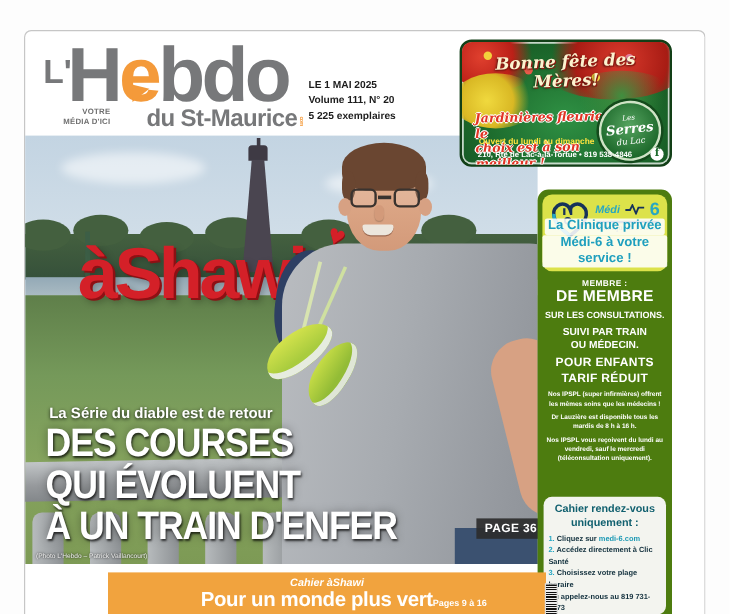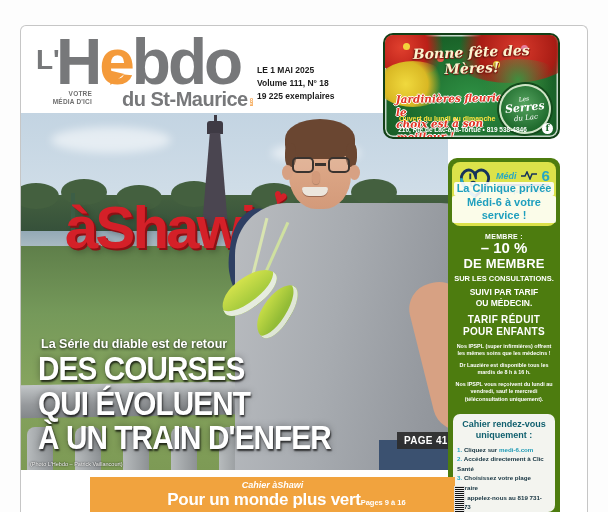--- a/index.html
+++ b/index.html
@@ -219,22 +219,22 @@
     <div class="brand-l">L'</div>
     <div class="brand-word"><span>H</span><span class="brand-e">e</span><span>bdo</span></div>
     <div class="brand-sub"><span>du St-Maurice</span><span class="brand-com">com</span></div>
     <div class="brand-tag">
       <div>VOTRE</div>
       <div>MÉDIA D'ICI</div>
     </div>
   </div>
   <div class="issue-info">
     <div>LE 1 MAI 2025</div>
-    <div>Volume 111, N° 18</div>
-    <div>19 225 exemplaires</div>
+    <div>Volume 111, N° 20</div>
+    <div>5 225 exemplaires</div>
   </div>
 
   <div class="serres">
     <div class="fl fl-red-left"></div>
     <div class="fl fl-yel-left"></div>
     <div class="fl fl-red-right"></div>
     <div class="fl fl-grn-right"></div>
     <div class="fd" style="left:18px;top:8px;background:#f3d23c;"></div>
     <div class="fd" style="left:52px;top:20px;background:#e85a4a;"></div>
     <div class="fd" style="right:30px;top:10px;background:#e87fa0;"></div>
@@ -251,21 +251,21 @@
     </div>
     <div class="serres-hours">Ouvert du lundi au dimanche</div>
     <div class="serres-addr">210, Rte de Lac-à-la-Tortue • 819 538-4846</div>
     <div class="fb">f</div>
   </div>
 
   <div class="kicker">La Série du diable est de retour</div>
   <div class="hl hl1">DES COURSES</div>
   <div class="hl hl2">QUI ÉVOLUENT</div>
   <div class="hl hl3">À UN TRAIN D'ENFER</div>
-  <div class="page-badge">PAGE 41</div>
+  <div class="page-badge">PAGE 36</div>
   <div class="credit">(Photo L'Hebdo – Patrick Vaillancourt)</div>
 
   <div class="medi">
     <div class="medi-lime">
       <div class="heart-wrap">
         <svg viewBox="0 0 40 36" width="38" height="36">
           <path d="M20 32 C6 22 2 12 9 6 C14 2 19 6 20 9 C21 6 26 2 31 6 C38 12 34 22 20 32 Z" fill="none" stroke="#16325a" stroke-width="3"></path>
           <path d="M20 32 C10 25 5 18 6 13" fill="none" stroke="#27a7c3" stroke-width="3"></path>
           <path d="M15 8 L15 14 M21 8 L21 14" stroke="#16325a" stroke-width="2"></path>
           <circle cx="18" cy="19" r="2.5" fill="none" stroke="#16325a" stroke-width="1.5"></circle>
@@ -280,30 +280,29 @@
         <div class="medi-underline"></div>
         <div class="medi-sub"><span>Clinique</span> <span>⌂</span> <span>Privée</span></div>
       </div>
       <div class="medi-tag">
         <span>La Clinique privée</span><br>
         <span>Médi-6 à votre service !</span>
       </div>
     </div>
     <div class="medi-body">
       <div class="m-member">MEMBRE :</div>
-      <div class="m-disc">– 10 %</div>
       <div class="m-rabais">DE MEMBRE</div>
       <div class="m-consult">SUR LES CONSULTATIONS.</div>
       <div class="m-suivi">
-        <div>SUIVI PAR TARIF</div>
+        <div>SUIVI PAR TRAIN</div>
         <div>OU MÉDECIN.</div>
       </div>
       <div class="m-tarif">
+        <div>POUR ENFANTS</div>
         <div>TARIF RÉDUIT</div>
-        <div>POUR ENFANTS</div>
       </div>
       <div class="m-para">Nos IPSPL (super infirmières) offrent les mêmes soins que les médecins !</div>
       <div class="m-para">Dr Lauzière est disponible tous les mardis de 8 h à 16 h.</div>
       <div class="m-para">Nos IPSPL vous reçoivent du lundi au vendredi, sauf le mercredi (téléconsultation uniquement).</div>
     </div>
     <div class="medi-white">
       <div class="mw-title">
         <div>Cahier rendez-vous</div>
         <div>uniquement :</div>
       </div>

